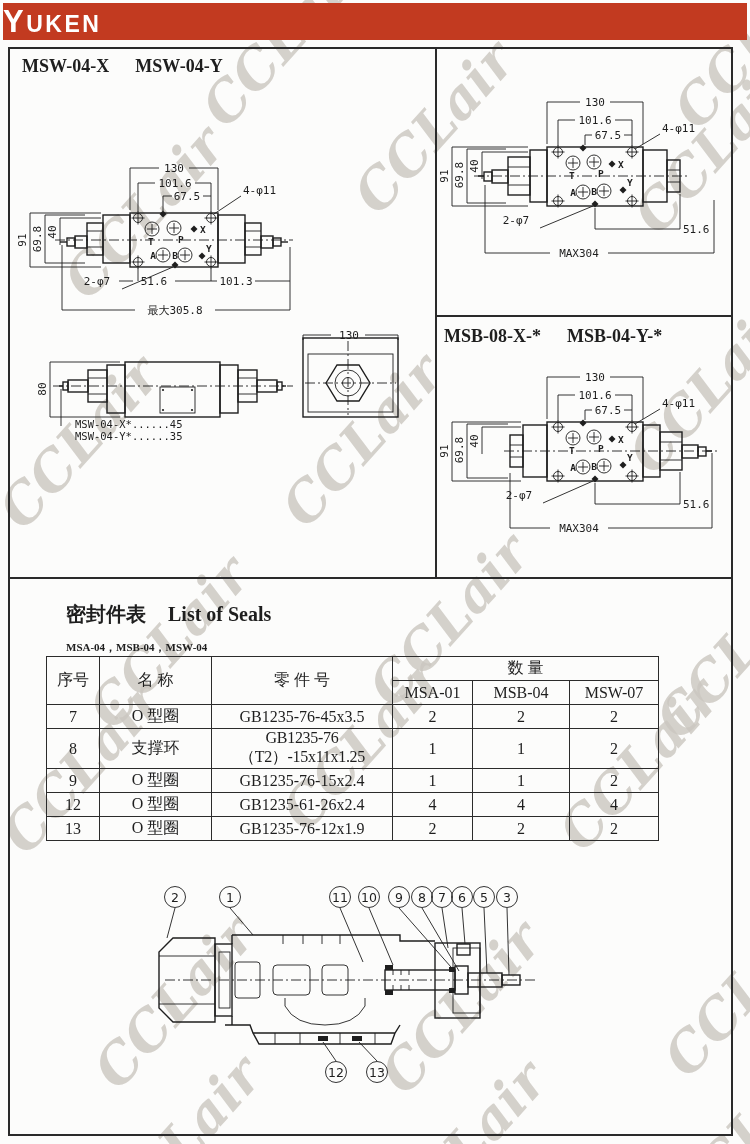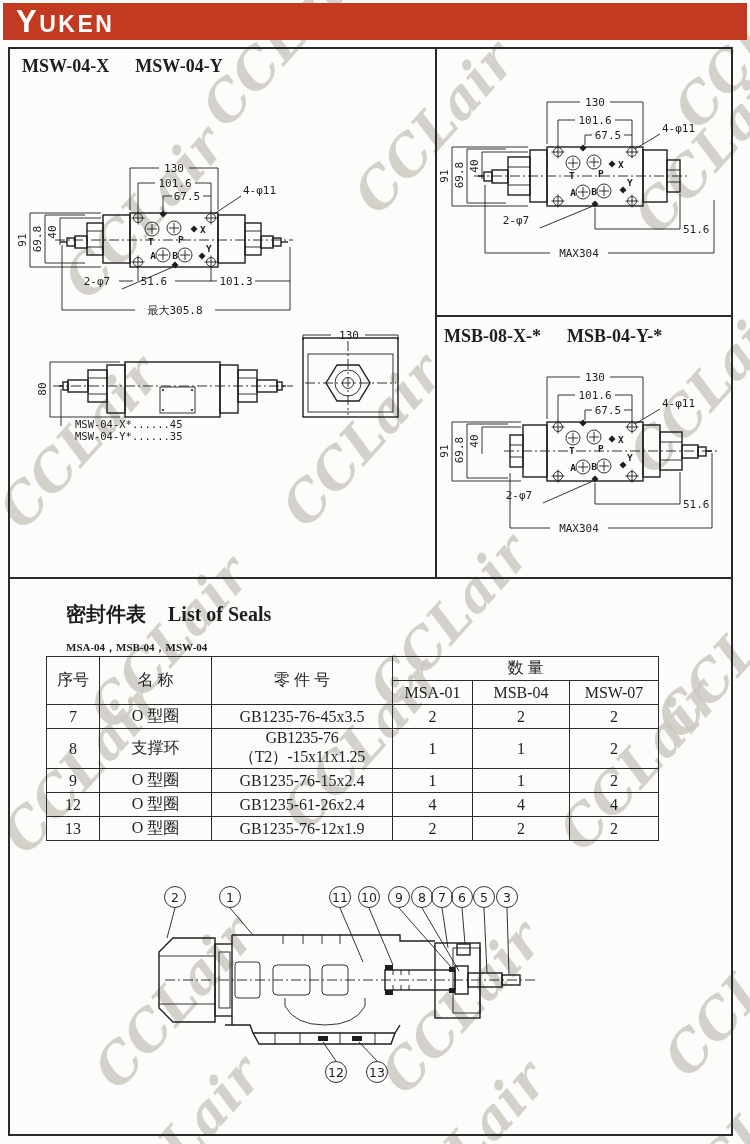--- a/index.html
+++ b/index.html
@@ -4,21 +4,21 @@
 <style>
   html,body{margin:0;padding:0;background:#e8e8e8;}
   .page{position:relative;width:750px;height:1144px;background:#fcfcfb;overflow:hidden;
         font-family:"Liberation Serif",serif;color:#1e1e1e;}
   
   .wm-layer{position:absolute;inset:0;z-index:1;pointer-events:none;}
   .wm{position:absolute;font-family:"DejaVu Serif",serif;font-style:italic;font-weight:bold;
       font-size:54px;color:#cbc7c0;transform:rotate(-48deg);white-space:nowrap;opacity:.8;}
   
   .banner{position:absolute;left:3px;top:3px;width:744px;height:37px;background:#c23a20;z-index:2;
-          display:flex;align-items:center;padding-left:13px;box-sizing:border-box;}
+          display:flex;align-items:center;box-sizing:border-box;}
   .logo{color:#fff;font-family:"Liberation Sans",sans-serif;font-weight:900;font-size:23px;
         letter-spacing:2.5px;font-stretch:condensed;}
   .logo::first-letter{font-size:31px;}
   
   .frame{position:absolute;left:8px;top:47px;width:725px;height:1089px;border:2px solid #2a2a2a;
          box-sizing:border-box;z-index:2;background:transparent;}
   .vline{position:absolute;left:425px;top:0;width:0;height:528px;border-left:2px solid #2a2a2a;}
   .hline-msab{position:absolute;left:425px;top:266px;width:296px;height:0;border-top:2px solid #2a2a2a;}
   .hline-seal{position:absolute;left:0;top:528px;width:721px;height:0;border-top:2px solid #2a2a2a;}
   .dwg-title{position:absolute;z-index:3;font-weight:bold;font-size:18px;font-family:"Liberation Serif",serif;

